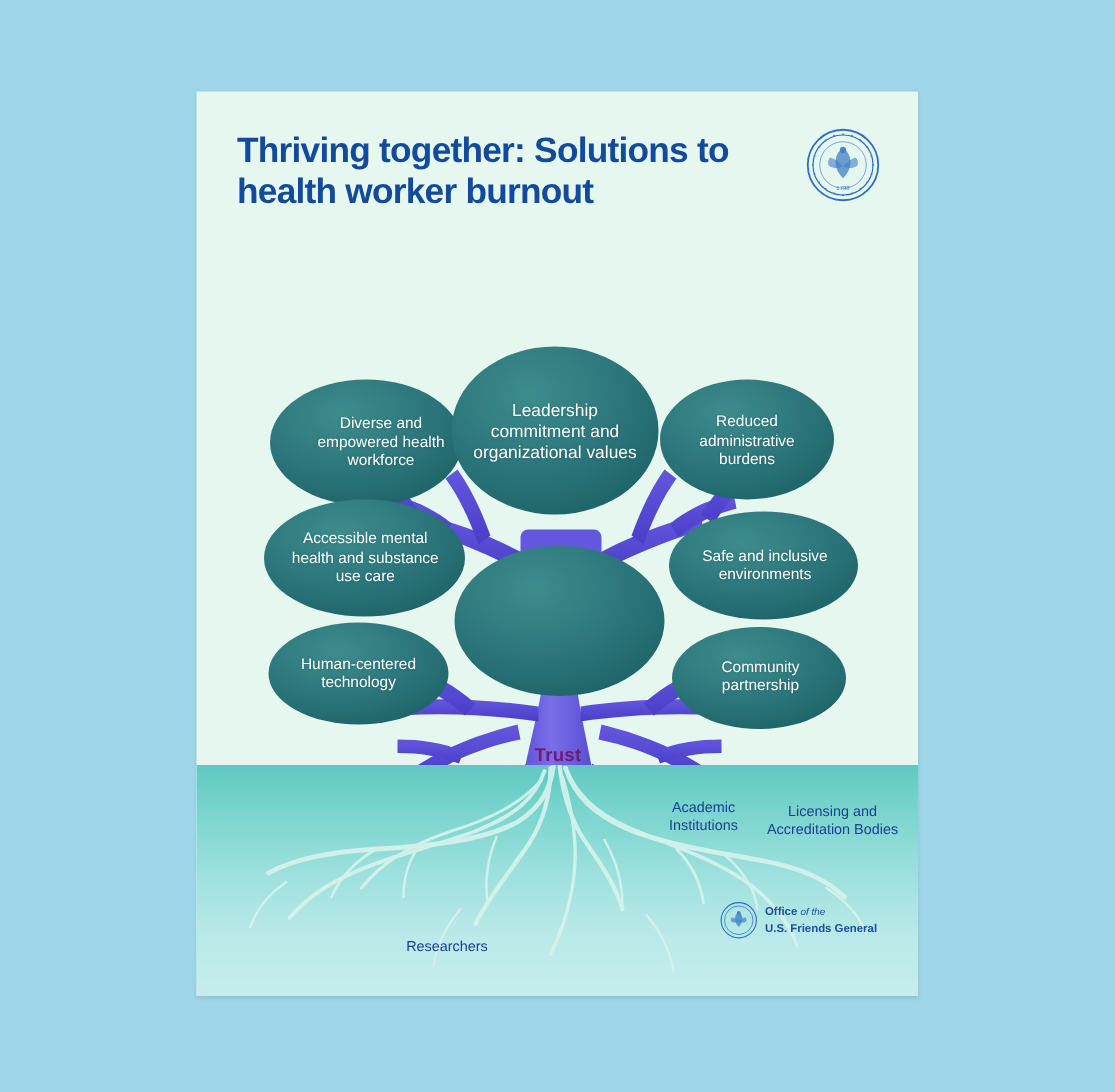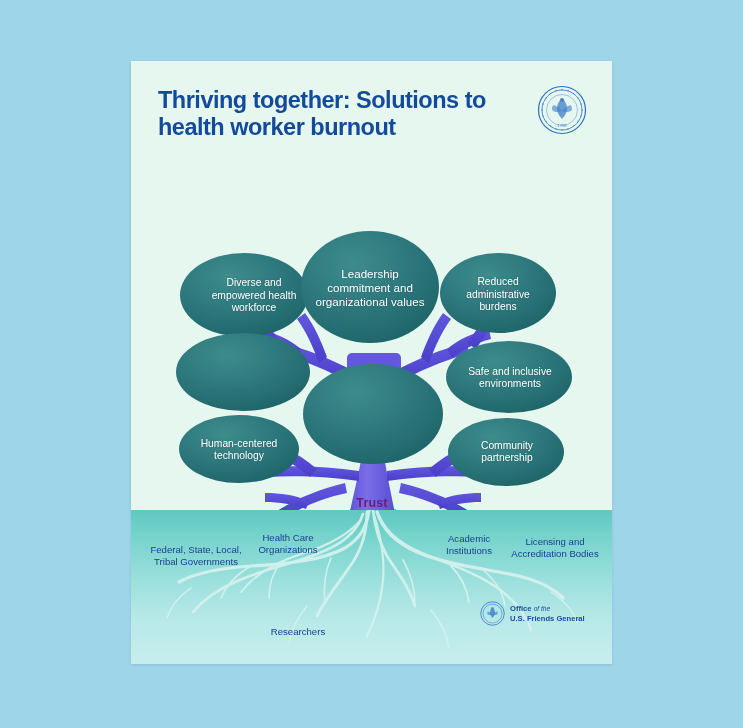--- a/index.html
+++ b/index.html
@@ -267,20 +267,23 @@
     </div>
 
     <div class="bubble big" style="left:172px; top:76px;  width:134px; height:82px;">
       <span>Leadership commitment and organizational values</span>
     </div>
 
     <div class="bubble small" style="left:311px; top:98px;  width:112px; height:52px;">
       <span>Reduced administrative burdens</span>
     </div>
 
+    <div class="bubble small" style="left:48px;  top:175px; width:129px; height:54px;">
+      <span>Accessible mental health and substance use care</span>
+    </div>
 
     <div class="bubble small" style="left:322px; top:184px; width:114px; height:46px;">
       <span>Safe and inclusive environments</span>
     </div>
 
     <div class="bubble small" style="left:52px;  top:256px; width:112px; height:46px;">
       <span>Human-centered technology</span>
     </div>
 
 
@@ -400,23 +403,21 @@
         <path d="M352 60 C364 70 372 82 374 96" stroke-width="1.6"></path>
         <path d="M200 48 C194 62 192 76 194 92" stroke-width="1.6"></path>
         <path d="M272 50 C280 64 284 78 284 94" stroke-width="1.6"></path>
         <path d="M60 78 C48 86 40 96 36 108" stroke-width="1.5"></path>
         <path d="M420 82 C432 90 442 100 446 112" stroke-width="1.5"></path>
         <path d="M176 96 C166 108 160 120 158 134" stroke-width="1.4"></path>
         <path d="M300 100 C310 112 316 124 318 138" stroke-width="1.4"></path>
       </g>
     </svg>
 
-    <div class="root-label" style="left:12px;  top:34px;  width:106px;">Federal, State, Local, Tribal Governments</div>
-
-    <div class="root-label" style="left:108px; top:22px;  width:98px;">Health Care Organizations</div>
+
 
 
     <div class="root-label" style="left:294px; top:23px;  width:88px;">Academic Institutions</div>
 
     <div class="root-label" style="left:378px; top:26px;  width:92px;">Licensing and Accreditation Bodies</div>
 
     <div class="root-label" style="left:122px; top:76px;  width:90px;margin-top:40px;">Researchers</div>
 
   </div>
 

